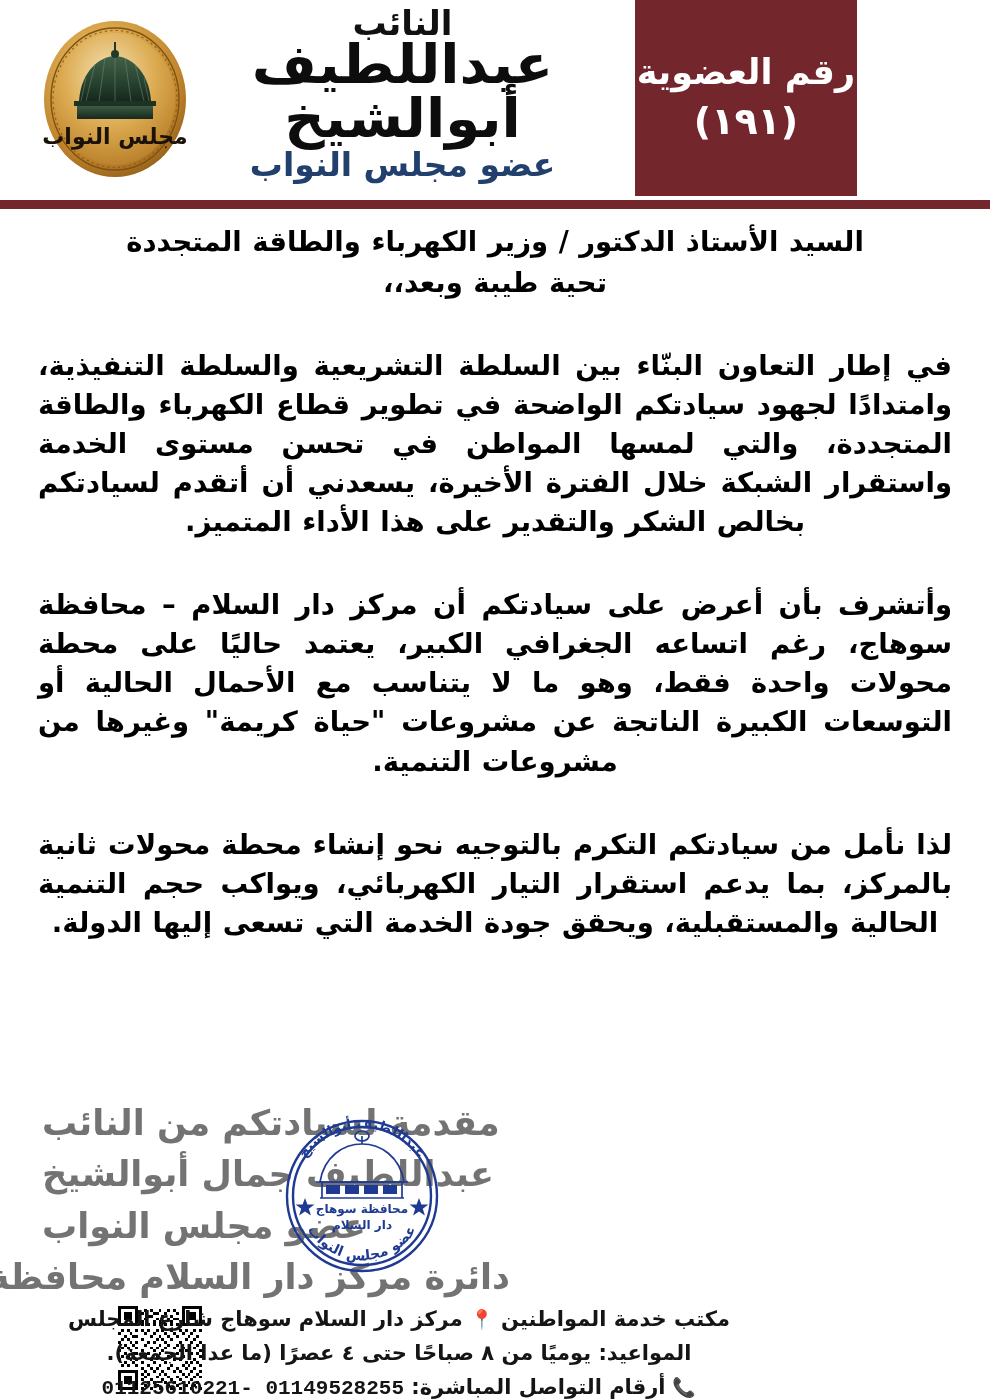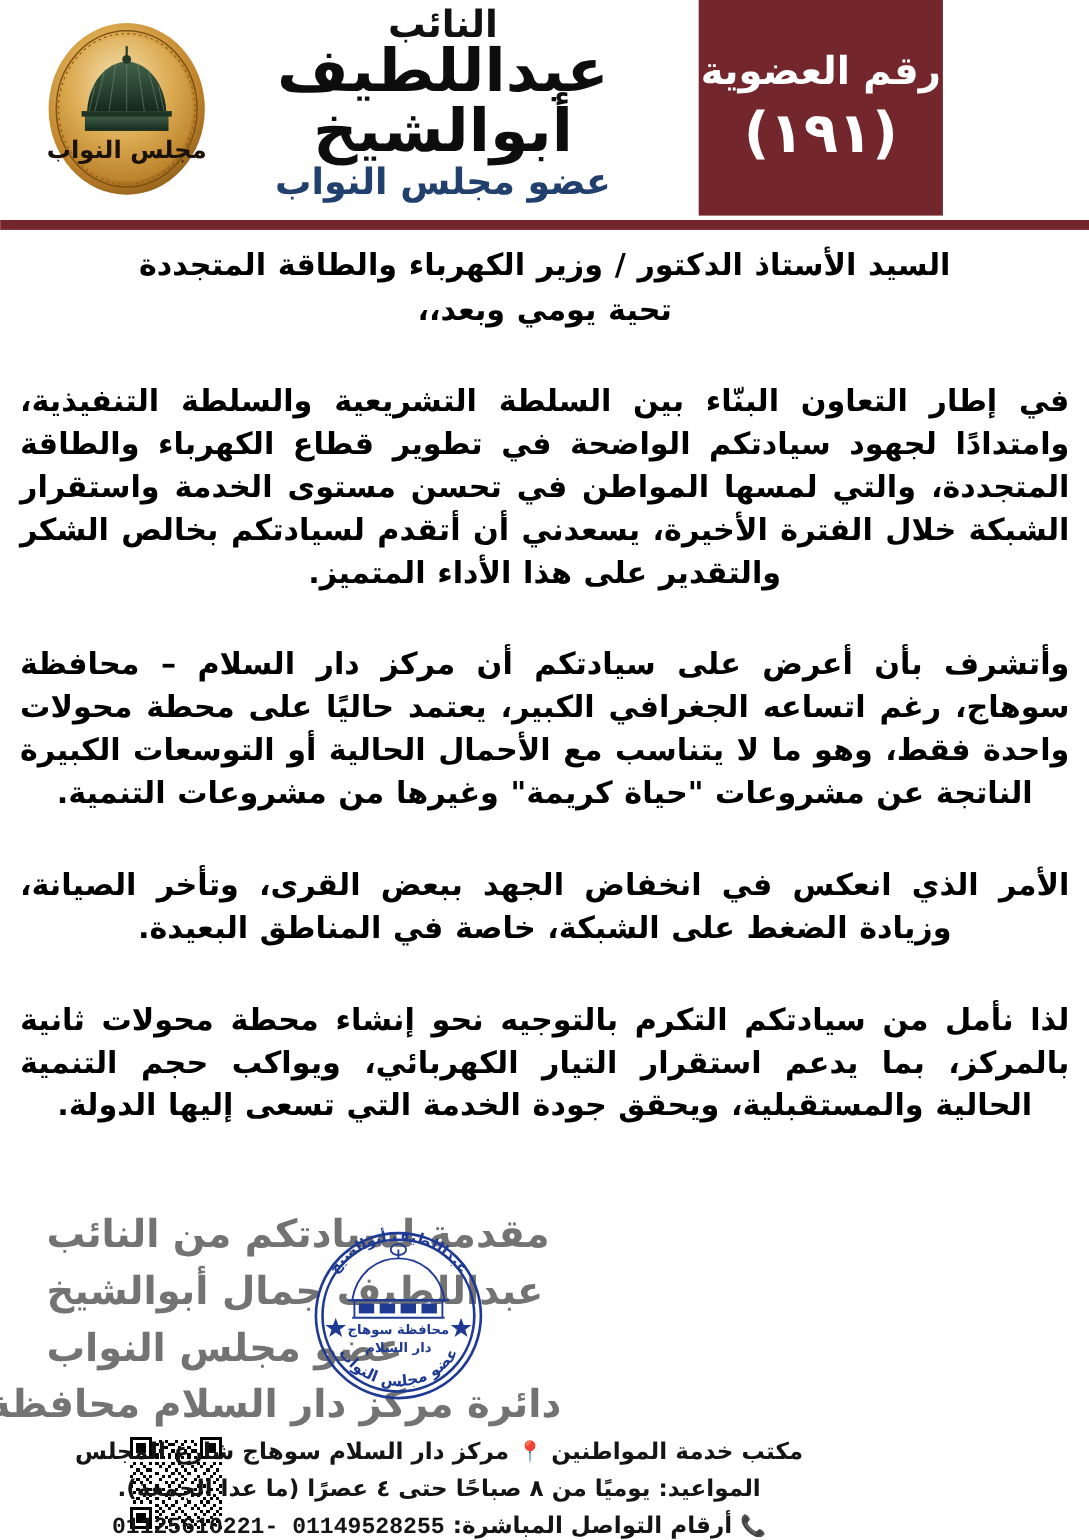--- a/index.html
+++ b/index.html
@@ -41,21 +41,21 @@
     text-align: right;
   }
   .membership-badge .m-label {
     font-size: 35px;
     font-weight: 700;
     letter-spacing: 0px;
     line-height: 1.1;
     white-space: nowrap;
   }
   .membership-badge .m-number {
-    font-size: 51px;
+    font-size: 38px;
     font-weight: 700;
     line-height: 1.1;
     white-space: nowrap;
   }
 
   .header-titles {
     position: absolute;
     top: 6px;
     left: 175px;
     width: 455px;
@@ -109,21 +109,21 @@
     height: 9px;
     background: #73262B;
   }
 
   
   .letter-body {
     position: absolute;
     top: 222px;
     left: 0;
     width: 990px;
-    padding: 0 18px;
+    padding: 0 38px;
     box-sizing: border-box;
     text-align: center;
   }
   .para {
     font-size: 27.5px;
     font-weight: 700;
     line-height: 1.42;
     color: #000;
     margin: 0 0 2px 0;
     text-align: center;
@@ -271,24 +271,23 @@
   <div class="membership-badge">
     <div class="m-label">رقم العضوية</div>
     <div class="m-number">(١٩١)</div>
   </div>
 
   <div class="header-rule"></div>
 </div>
 
 <div class="letter-body">
   <p class="para">السيد الأستاذ الدكتور / وزير الكهرباء والطاقة المتجددة</p>
-  <p class="para">تحية يومي وبعد،،</p>
+  <p class="para">تحية طيبة وبعد،،</p>
   <p class="para block">في إطار التعاون البنّاء بين السلطة التشريعية والسلطة التنفيذية، وامتدادًا لجهود سيادتكم الواضحة في تطوير قطاع الكهرباء والطاقة المتجددة، والتي لمسها المواطن في تحسن مستوى الخدمة واستقرار الشبكة خلال الفترة الأخيرة، يسعدني أن أتقدم لسيادتكم بخالص الشكر والتقدير على هذا الأداء المتميز.</p>
   <p class="para block">وأتشرف بأن أعرض على سيادتكم أن مركز دار السلام – محافظة سوهاج، رغم اتساعه الجغرافي الكبير، يعتمد حاليًا على محطة محولات واحدة فقط، وهو ما لا يتناسب مع الأحمال الحالية أو التوسعات الكبيرة الناتجة عن مشروعات "حياة كريمة" وغيرها من مشروعات التنمية.</p>
-  <p class="para block">الأمر الذي انعكس في انخفاض الجهد ببعض القرى، وتأخر الصيانة، وزيادة الضغط على الشبكة، خاصة في المناطق البعيدة.</p>
   <p class="para block">لذا نأمل من سيادتكم التكرم بالتوجيه نحو إنشاء محطة محولات ثانية بالمركز، بما يدعم استقرار التيار الكهربائي، ويواكب حجم التنمية الحالية والمستقبلية، ويحقق جودة الخدمة التي تسعى إليها الدولة.</p>
 </div>
 
 <div class="signature-area">
   <div class="sig-lines">
     <div class="sig-line">مقدمة لسيادتكم من النائب</div>
     <div class="sig-line">عبداللطيف جمال أبوالشيخ</div>
     <div class="sig-line">عضو مجلس النواب</div>
     <div class="sig-line">دائرة مركز دار السلام محافظة سوهاج</div>
   </div>

